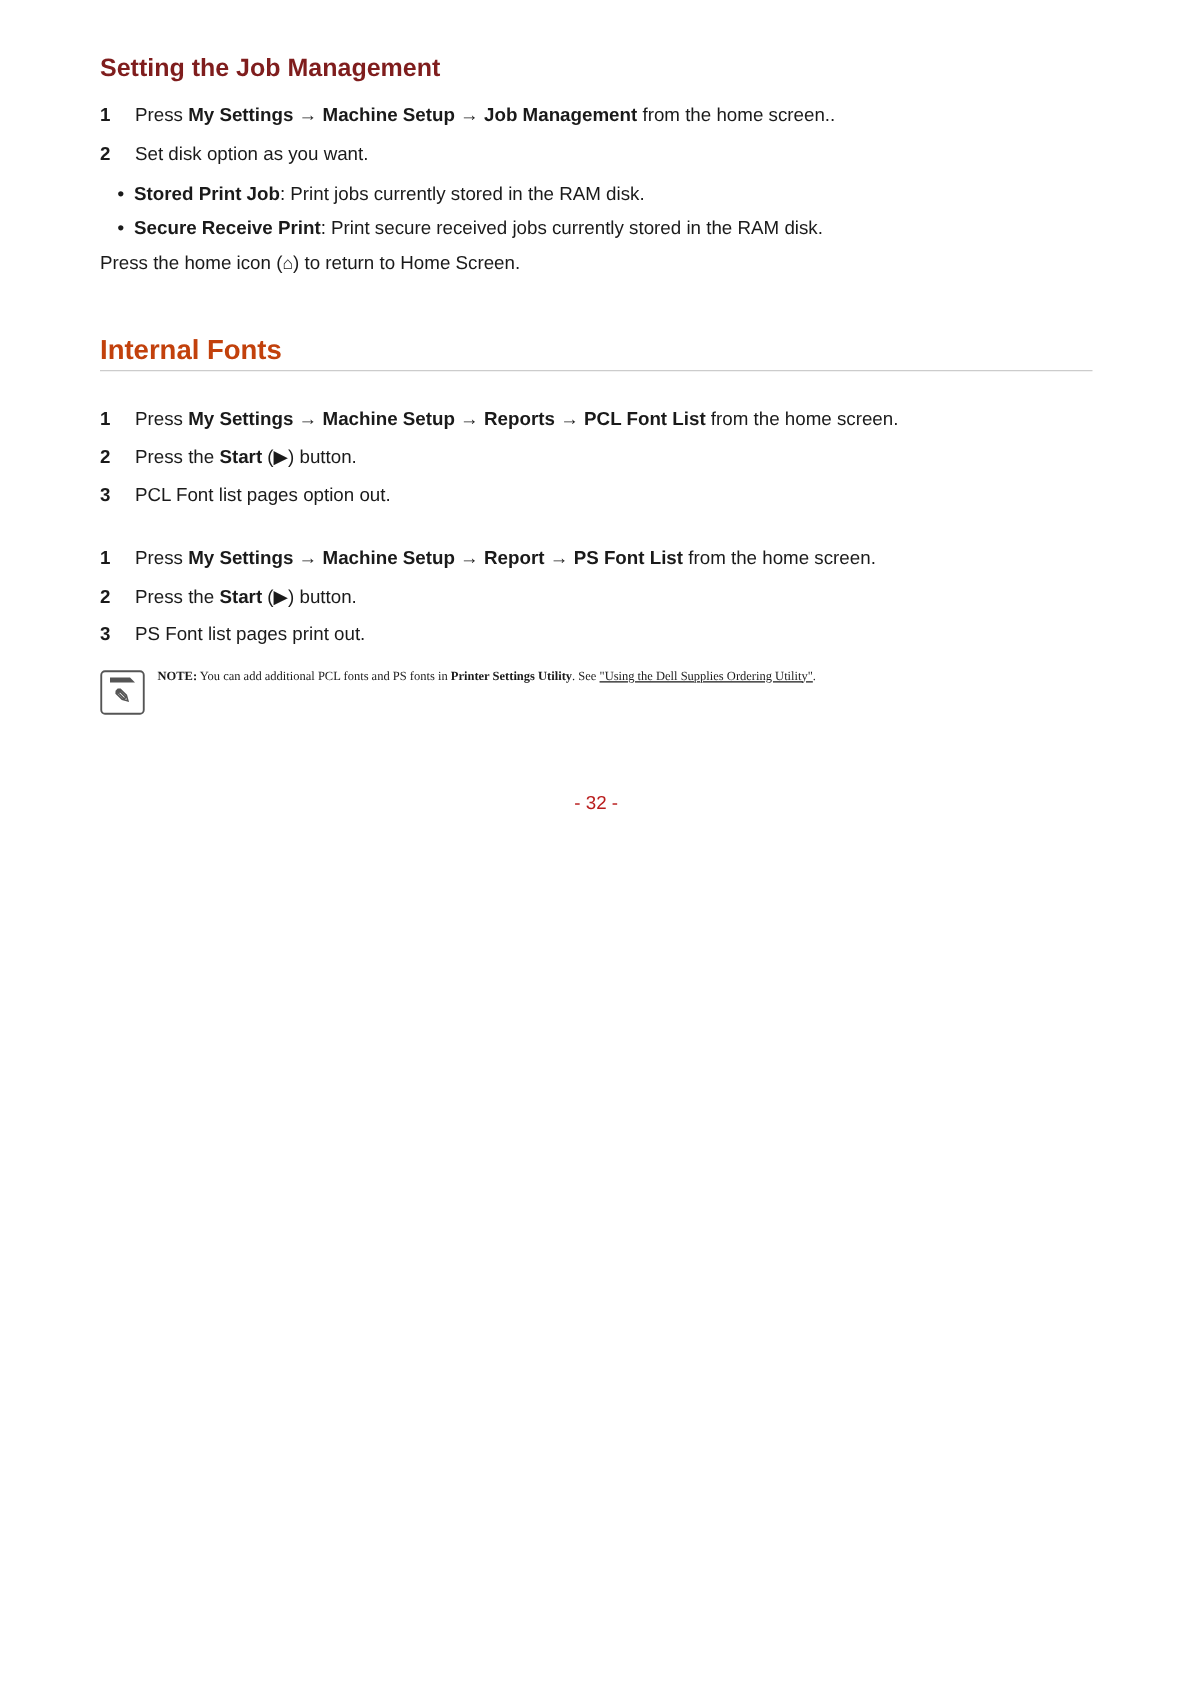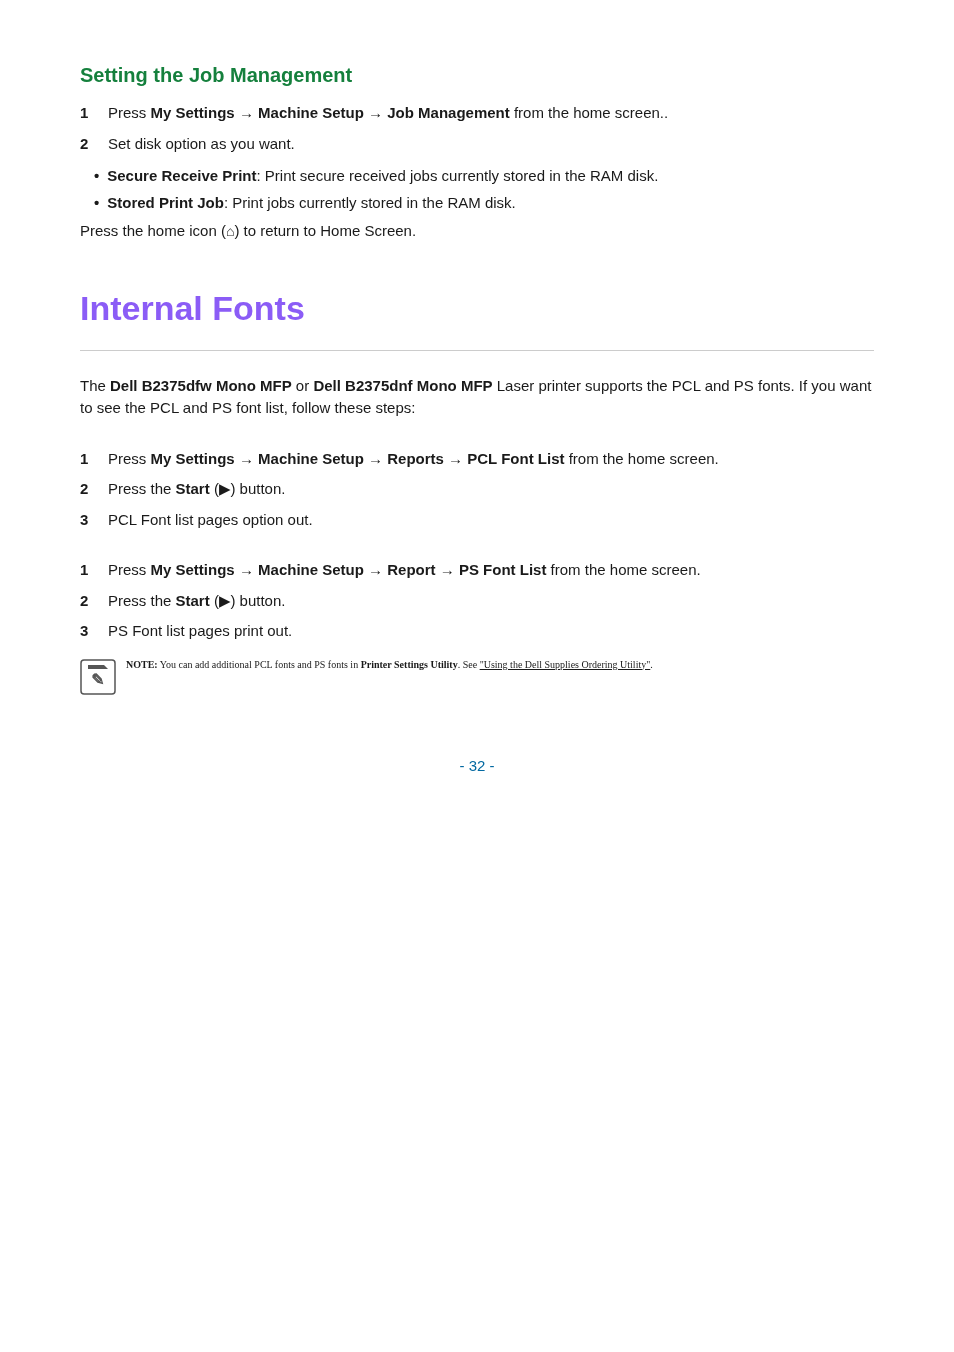--- a/index.html
+++ b/index.html
@@ -16,29 +16,28 @@
       width: 954px;
       min-height: 1352px;
       padding: 40px 80px 60px 80px;
       line-height: 1.5;
     }
 
     .section-heading {
       font-size: 20px;
       font-weight: 700;
       margin-bottom: 12px;
-      color: #15803d;
-      margin-top: 20px;
+      color: #7f1d1d;
     }
 
     .main-heading {
-      font-size: 34px;
-      font-weight: 700;
-      margin-bottom: 16px;
-      color: #8b5cf6;
+      font-size: 22px;
+      font-weight: 700;
+      margin-bottom: 0;
+      color: #c2410c;
     }
 
     .divider {
       border: none;
       border-top: 1px solid #cccccc;
       margin-bottom: 24px;
     }
 
     .ordered-list {
       list-style: none;
@@ -125,21 +124,21 @@
 
     .underline-link {
       text-decoration: underline;
       color: #1a1a1a;
     }
 
     .page-footer {
       text-align: center;
       margin-top: 60px;
       font-size: 15px;
-      color: #0369a1;
+      color: #b91c1c;
     }
 
     .home-icon {
       display: inline-block;
       font-size: 14px;
     }
   </style>
 </head>
 <body>
 
@@ -153,40 +152,37 @@
       </span>
     </li>
     <li>
       <span class="list-num">2</span>
       <span class="list-content">Set disk option as you want.</span>
     </li>
   </ol>
   <ul class="bullet-list">
     <li>
       <span class="list-content">
+        <span class="bold">Stored Print Job</span>: Print jobs currently stored in the RAM disk.
+      </span>
+    </li>
+    <li>
+      <span class="list-content">
         <span class="bold">Secure Receive Print</span>: Print secure received jobs currently stored in the RAM disk.
-      </span>
-    </li>
-    <li>
-      <span class="list-content">
-        <span class="bold">Stored Print Job</span>: Print jobs currently stored in the RAM disk.
       </span>
     </li>
   </ul>
   <p>
     Press the home icon (<span class="home-icon">⌂</span>) to return to Home Screen.
   </p>
 </div>
 
 <div class="main-section">
   <h1 class="main-heading">Internal Fonts</h1>
   <hr class="divider">
-  <p>
-    The <span class="bold">Dell B2375dfw Mono MFP</span> or <span class="bold">Dell B2375dnf Mono MFP</span> Laser printer supports the PCL and PS fonts. If you want to see the PCL and PS font list, follow these steps:
-  </p>
 </div>
 
 <div class="sub-section">
   <ol class="ordered-list">
     <li>
       <span class="list-num">1</span>
       <span class="list-content">
         Press <span class="bold">My Settings</span> <span class="arrow">→</span> <span class="bold">Machine Setup</span> <span class="arrow">→</span> <span class="bold">Reports</span> <span class="arrow">→</span> <span class="bold">PCL Font List</span> from the home screen.
       </span>
     </li>

